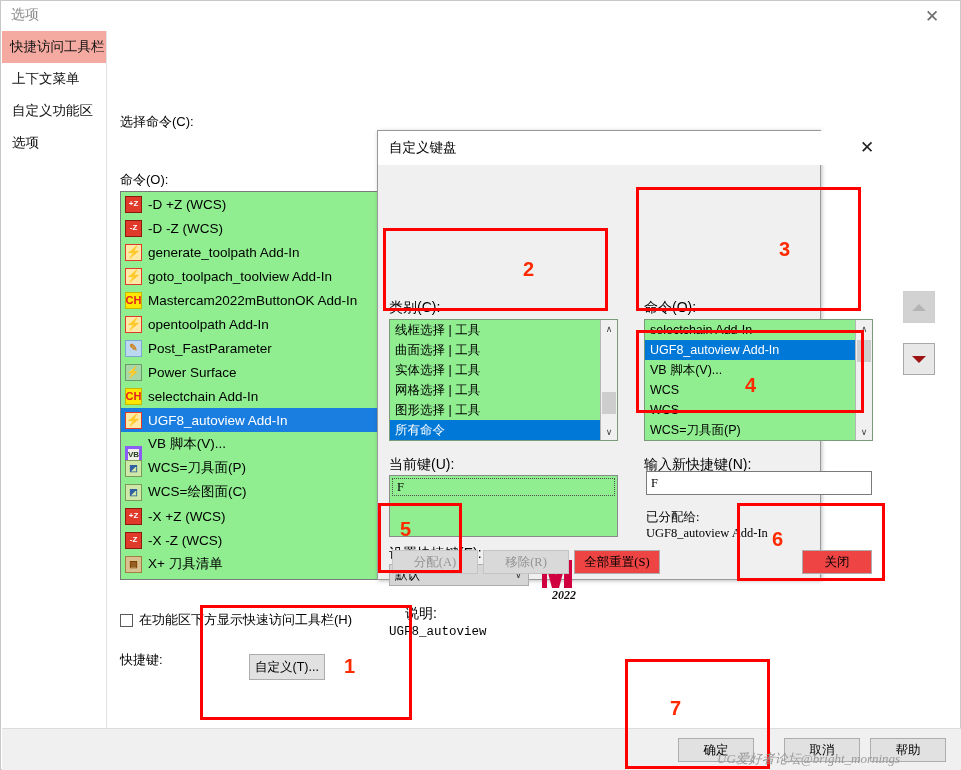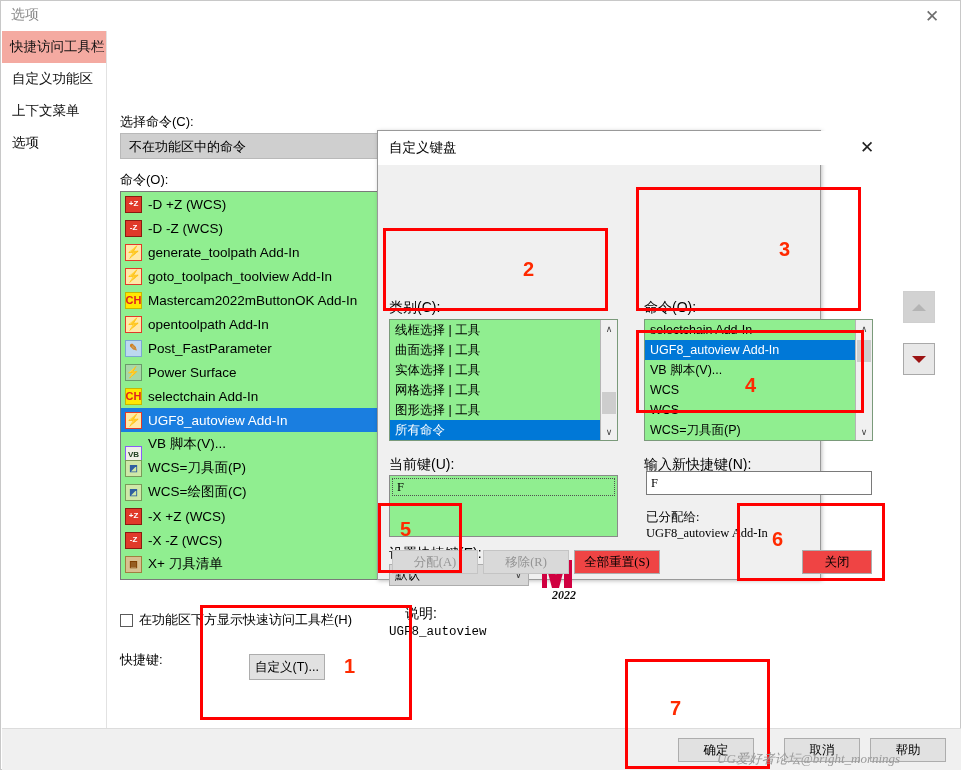--- a/index.html
+++ b/index.html
@@ -61,21 +61,21 @@
     width:17px;height:17px;margin-right:6px;flex:0 0 17px;
     display:flex;align-items:center;justify-content:center;
     font-size:9px;font-weight:bold;box-sizing:border-box;
     font-family:"Liberation Sans",sans-serif;line-height:1;
   }
   .ico-wcsbox{background:#e03a2a;color:#fff;border:1px solid #8a1a10;font-size:8px;}
   .ico-bolt{background:#ffe9a8;border:1.5px solid #e03a2a;color:#e03a2a;font-size:12px;}
   .ico-ch{background:#ffe800;color:#e02020;border:1px solid #c9b600;font-size:11px;}
   .ico-pencil{background:#bcd8f0;border:1px solid #7aa8d0;color:#d08020;font-size:10px;}
   .ico-power{background:#a8d8a8;border:1px solid #6a9a6a;color:#e0a020;font-size:11px;}
-  .ico-vb{background:#f0f0e8;border:1px solid #8b5cf6;color:#204020;font-size:8px;margin-top:21px;}
+  .ico-vb{background:#f0f0e8;border:3px solid #8b5cf6;color:#204020;font-size:8px;margin-top:21px;}
   .ico-wcs2{background:#cfe8a8;border:1px solid #7a9a5a;color:#3060a0;font-size:9px;}
   .ico-tool{background:#d8c090;border:1px solid #a08040;color:#804000;font-size:9px;}
   .ico-rep{background:#f2efe0;border:1px solid #b0a880;color:#806020;font-size:9px;}
   
   .arrow-btn{
     position:absolute;width:32px;height:32px;
     display:flex;align-items:center;justify-content:center;
     box-sizing:border-box;cursor:pointer;
   }
   #btn-move-up{left:902px;top:290px;background:#d2d2d2;border:1px solid #cfcfcf;}
@@ -183,32 +183,31 @@
   <div id="options-titlebar">
     <div id="options-title">选项</div>
     <div id="options-close">✕</div>
   </div>
 
   <div id="options-sidebar">
     <div class="side-item active">
       <span>快捷访问工具栏</span>
     </div>
     <div class="side-item">
+      <span>上下文菜单</span>
+    </div>
+    <div class="side-item">
       <span>自定义功能区</span>
-    </div>
-    <div class="side-item">
-      <span>上下文菜单</span>
     </div>
     <div class="side-item">
       <span>选项</span>
     </div>
   </div>
 
   <div class="lbl" id="select-commands-label">选择命令(C):</div>
-  <div id="combo-select-commands">不在功能区中的命令</div>
 
   <div class="lbl" id="commands-label">命令(O):</div>
 
   <div id="commands-list">
     <div class="cmd-row">
         <span class="cmd-ico ico-wcsbox">+Z</span>
         <span>-D +Z (WCS)</span>
       </div>
     <div class="cmd-row">
         <span class="cmd-ico ico-wcsbox">-Z</span>

